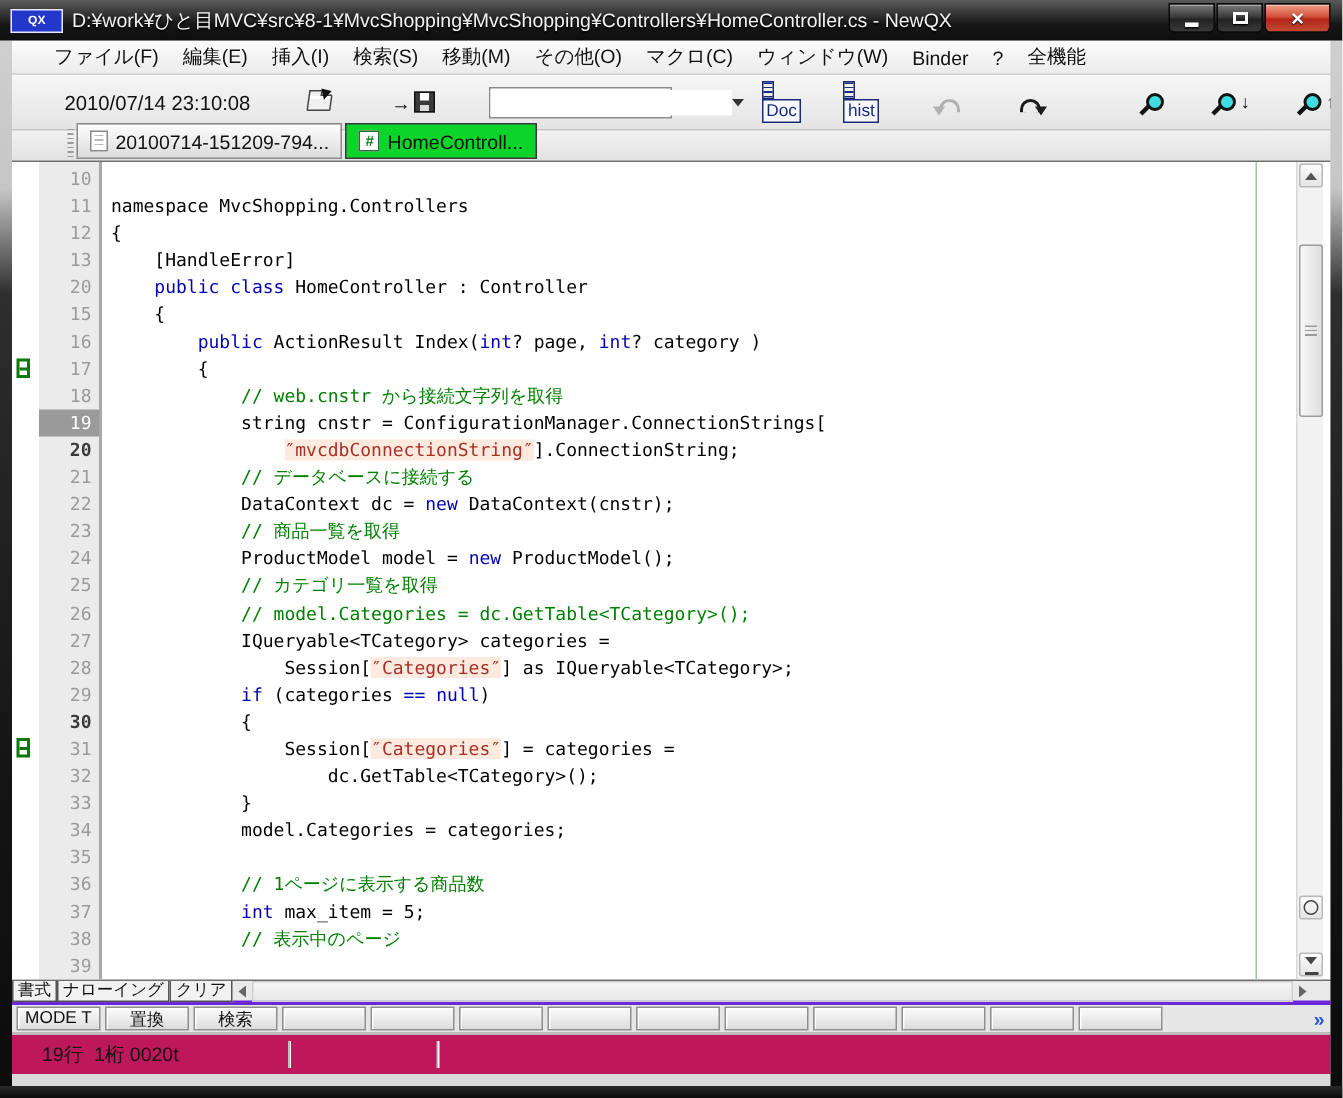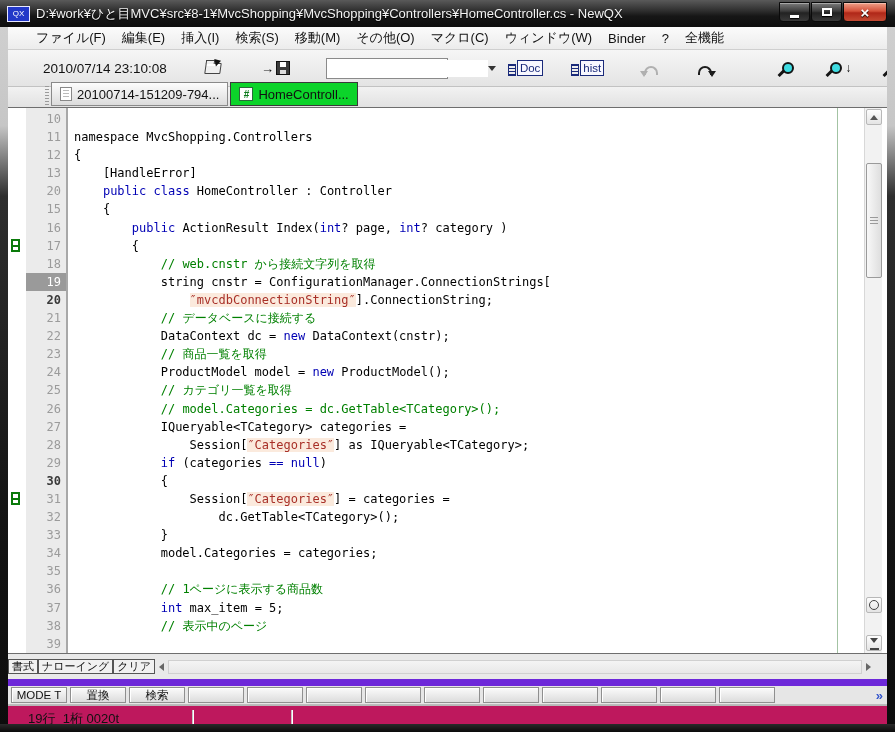--- a/index.html
+++ b/index.html
@@ -12,22 +12,22 @@
     background:linear-gradient(180deg,#cfcfcf 0%,#c6c6c6 14%,#2e2e2e 24%,#141414 70%,#0c0c0c 100%);
   }
   .frame-left { left:0; } .frame-right { right:0; }
   .frame-bottom { position:absolute; left:0; right:0; bottom:0; height:8px; z-index:51;
     background:linear-gradient(180deg,#2a2a2a,#0a0a0a); }
 
   
   .titlebar { position:absolute; left:0; top:0; width:895px; height:27px; z-index:60;
     background:linear-gradient(180deg,#5a5a5a 0%,#2e2e2e 40%,#161616 60%,#0e0e0e 100%);
     display:flex; align-items:center; }
-  .app-icon { width:23px; height:16px; margin-left:7px; background:#2338c8; border:1px solid #e8e8ff;
-    color:#fff; font-size:8px; font-weight:normal; display:flex; align-items:center; justify-content:center; }
+  .app-icon { width:35px; height:16px; margin-left:7px; background:#2338c8; border:1px solid #e8e8ff;
+    color:#fff; font-size:8px; font-weight:bold; display:flex; align-items:center; justify-content:center; }
   .title-text { color:#f2f2f2; font-size:13px; margin-left:6px; white-space:nowrap; text-shadow:0 1px 1px #000; }
   .win-controls { position:absolute; right:8px; top:2px; display:flex; }
   .wbtn { height:20px; border:1px solid #0a0a0a; border-radius:0 0 4px 4px; margin-left:1px;
     display:flex; align-items:center; justify-content:center;
     background:linear-gradient(180deg,#7c7c7c 0%,#3c3c3c 45%,#222 55%,#3a3a3a 100%);
     box-shadow:inset 0 1px 0 rgba(255,255,255,.35); }
   .wbtn-min, .wbtn-max { width:31px; }
   .wbtn-close { width:44px; background:linear-gradient(180deg,#f0a088 0%,#d4513a 45%,#b02718 55%,#c44a33 100%); }
   .glyph-min { width:9px; height:3px; background:#fff; margin-top:8px; box-shadow:0 1px 1px #000; }
   .glyph-max { width:10px; height:8px; border:2px solid #fff; box-shadow:0 1px 1px #000; }
@@ -63,21 +63,21 @@
   .ic-floppy::before { content:''; position:absolute; top:0; left:3px; width:6px; height:5px; background:#fff; }
   .ic-floppy::after { content:''; position:absolute; bottom:0; left:3px; width:6px; height:4px; background:#ddd; }
 
   .combo { width:122px; height:21px; background:#fff; border:1px solid #8a8a8a; margin-left:10px;
     display:flex; align-items:center; }
   .combo input { flex:1; border:none; outline:none; height:17px; font-size:12px; padding:0 3px;
     font-family:"Liberation Sans",sans-serif; }
   .combo-arrow { width:15px; height:19px; display:flex; align-items:center; justify-content:center; }
   .combo-arrow::after { content:''; border:4px solid transparent; border-top:5px solid #333; margin-top:4px; }
 
-  .list-btn { display:flex; align-items:flex-end; margin:0 4px; }
+  .list-btn { display:flex; align-items:flex-start; margin:0 4px;flex-direction:column; }
   .list-glyph { width:8px; height:12px; border:1px solid #1a2a7a; margin-right:1px;
     background:repeating-linear-gradient(180deg,#1a2a7a 0 1px,transparent 1px 3px); }
   .list-label { border:1px solid #1a2a7a; color:#1a2a7a; font-size:11.5px; padding:0 2px; line-height:14px; background:#f8f8ff; }
 
   .curve { width:14px; height:9px; border:2px solid #1c1c1c; border-bottom:none; border-radius:8px 8px 0 0; position:relative; margin-top:4px; }
   .curve.disabled { border-color:#b0b0b0; }
   .curve-undo::after { content:''; position:absolute; left:-6px; top:3px; border:4px solid transparent; border-top:6px solid #b0b0b0; }
   .curve-redo::after { content:''; position:absolute; right:-6px; top:3px; border:4px solid transparent; border-top:6px solid #1c1c1c; }
 
   .maggrp { display:flex; align-items:flex-start; margin:0 8px; }
@@ -133,21 +133,21 @@
   .vs-circle { bottom:40px; } .vs-circle::after { content:''; width:8px; height:8px; border:1.5px solid #444; border-radius:50%; }
   .vs-end { bottom:2px; flex-direction:column; }
   .vs-end i { border:4px solid transparent; border-top:5px solid #444; margin-top:1px; }
   .vs-end b { width:9px; height:2px; background:#444; margin-top:1px; }
   .vs-thumb { position:absolute; left:1px; top:55px; width:16px; height:115px; border:1px solid #9a9a9a; border-radius:2px;
     background:linear-gradient(90deg,#f8f8f8,#dedede); }
   .vs-thumb::after { content:''; position:absolute; left:3px; right:3px; top:50%; margin-top:-4px; height:8px;
     background:repeating-linear-gradient(180deg,#9a9a9a 0 1px,transparent 1px 3px); }
 
   
-  .hrow { height:32px; background:#e9e9e9; display:flex; align-items:center; border-bottom:7px solid #6d28d9; }
+  .hrow { height:16px; background:#e9e9e9; display:flex; align-items:center; border-bottom:3px solid #6d28d9; }
   .nbtn { height:15px; border:1px solid #555; background:#f1f1f1; font-size:11px; line-height:13px; padding:0 3px;
     color:#111; white-space:nowrap; }
   .h-arrow { width:12px; height:14px; display:flex; align-items:center; justify-content:center; }
   .h-arrow.left::after { content:''; border:4px solid transparent; border-right:5px solid #666; margin-right:3px; }
   .h-arrow.right::after { content:''; border:4px solid transparent; border-left:5px solid #666; margin-left:3px; }
   .h-track { flex:1; height:14px; background:linear-gradient(180deg,#f4f4f4,#e8e8e8); border:1px solid #d0d0d0; margin:0 1px; }
   .h-end-pad { width:12px; }
 
   
   .fnbar { height:19px; background:#e6e6e6; display:flex; align-items:center; position:relative; border-bottom:1px solid #bcbcbc; }

